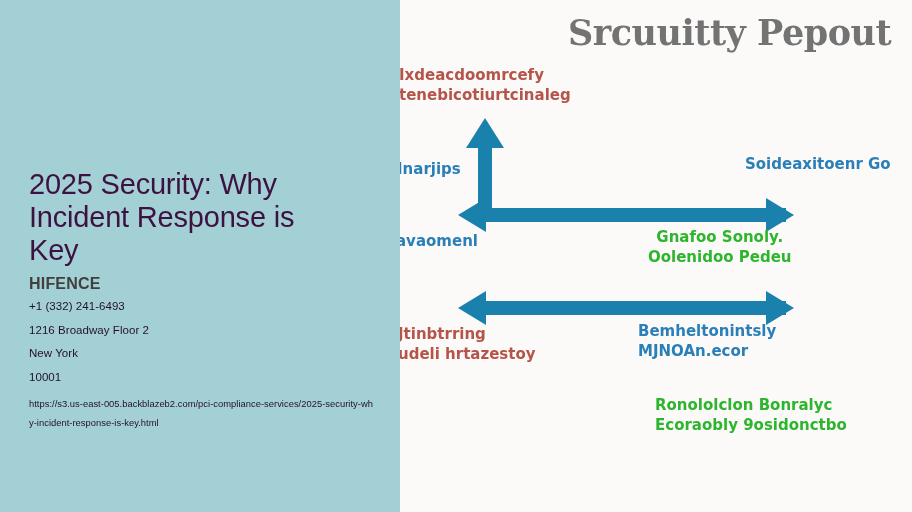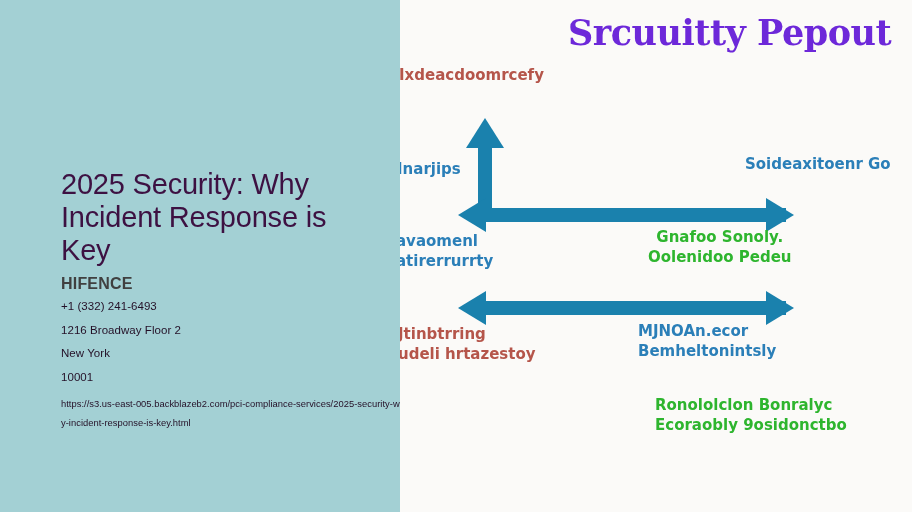--- a/index.html
+++ b/index.html
@@ -28,21 +28,20 @@
     height: 512px;
     background: #a3d0d4;
     flex: 0 0 400px;
     overflow: hidden;
   }
   .left-inner {
     position: absolute;
     left: 29px;
     top: 168px;
     width: 348px;
-    margin-left: 32px;
   }
   .headline {
     font-size: 29px;
     line-height: 1.13;
     font-weight: 400;
     color: #3d1142;
     letter-spacing: -0.2px;
     margin: 0 0 9px 0;
     max-width: 310px;
   }
@@ -78,21 +77,21 @@
     background: #fbfaf8;
     overflow: hidden;
   }
   .diagram-title {
     position: absolute;
     left: 168px;
     top: 12px;
     font-family: "DejaVu Serif", serif;
     font-weight: 700;
     font-size: 35px;
-    color: #6d28d9;
+    color: #737373;
     white-space: nowrap;
     letter-spacing: -0.5px;
   }
 
   .dlabel {
     position: absolute;
     font-family: "DejaVu Sans", sans-serif;
     font-weight: 700;
     font-size: 15px;
     line-height: 1.32;
@@ -165,48 +164,48 @@
 
       <g>
         <rect x="76" y="301" width="310" height="14" fill="#1a81ad"></rect>
         <polygon points="58,308 86,291 86,325" fill="#1a81ad"></polygon>
         <polygon points="394,308 366,291 366,325" fill="#1a81ad"></polygon>
       </g>
     </svg>
 
     <div class="dlabel c-red lbl-top-left">
       <div>Ixdeacdoomrcefy</div>
+      <div>tenebicotiurtcinaleg</div>
     </div>
 
     <div class="dlabel c-blue lbl-mid-left-sm">
       <div>Inarjips</div>
     </div>
 
     <div class="dlabel c-blue lbl-mid-left">
       <div>avaomenl</div>
-      <div>atirerrurrty</div>
     </div>
 
     <div class="dlabel c-red lbl-bot-left">
       <div>Jtinbtrring</div>
       <div>udeli hrtazestoy</div>
     </div>
 
     <div class="dlabel c-blue lbl-right-blue1">
       <div>Soideaxitoenr Go</div>
     </div>
 
     <div class="dlabel c-green lbl-right-green1">
       <div>Gnafoo Sonoly.</div>
       <div>Oolenidoo Pedeu</div>
     </div>
 
     <div class="dlabel c-blue lbl-right-blue2">
+      <div>Bemheltonintsly</div>
       <div>MJNOAn.ecor</div>
-      <div>Bemheltonintsly</div>
     </div>
 
     <div class="dlabel c-green lbl-right-green2">
       <div>Ronololclon Bonralyc</div>
       <div>Ecoraobly 9osidonctbo</div>
     </div>
 
   </div>
 </div>
 

